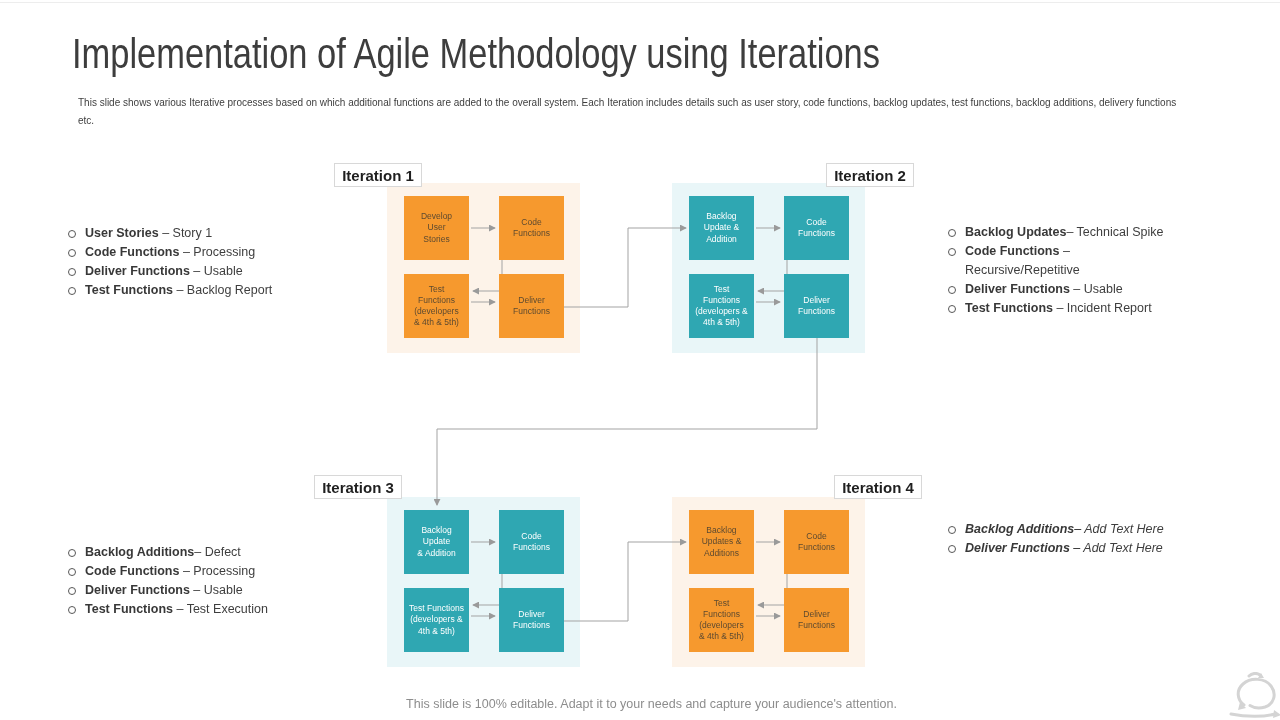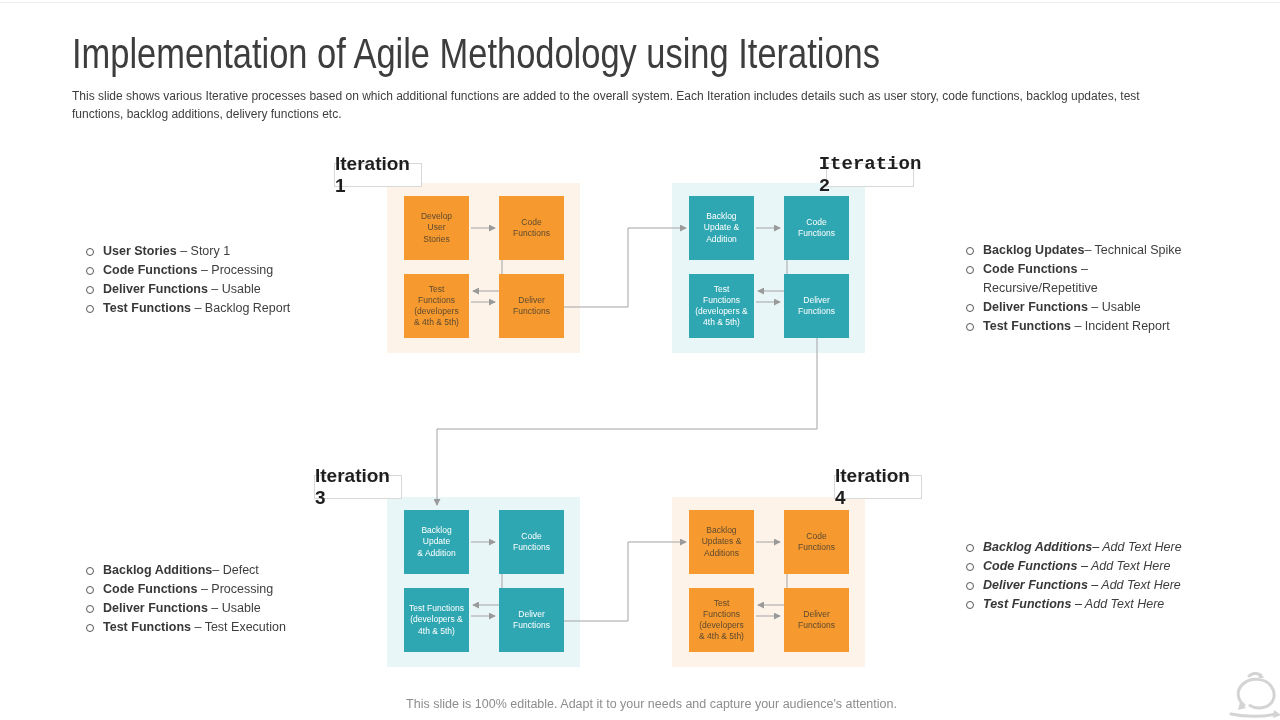--- a/index.html
+++ b/index.html
@@ -8,46 +8,46 @@
     font-family:"Liberation Sans", sans-serif; overflow:hidden;padding-left:23px;
   }
   .hairline { position:absolute; top:2px; left:0; right:0; height:1px; background:#ededed; }
 
   .title {
     position:absolute; left:72px; top:30px; margin:0;
     font-size:42px; font-weight:400; color:#3d3d3d;
     white-space:nowrap; transform:scaleX(0.82); transform-origin:left top;
   }
   .subtitle {
-    position:absolute; left:72px; top:88px; width:1108px; margin:0;
-    font-size:12px; line-height:17.5px; color:#3e3e3e;
+    position:absolute; left:72px; top:88px; width:1108px; margin:6px;
+    font-size:10px; line-height:17.5px; color:#3e3e3e;
   }
 
   .panel { position:absolute; width:193px; height:170px; }
   .panel.orange-tint { background:#fdf3e9; }
   .panel.teal-tint   { background:#e9f6f8; }
 
   .itlabel {
     position:absolute; width:88px; height:24px; box-sizing:border-box;
     background:#ffffff; border:1px solid #d8d8d8;
-    font-size:19px; font-weight:700; color:#1f1f1f;
+    font-size:15px; font-weight:700; color:#1f1f1f;
     display:flex; align-items:center; justify-content:center;
   }
 
   .node {
     position:absolute; width:65px; height:64px; box-sizing:border-box; padding:2px;
     display:flex; align-items:center; justify-content:center; text-align:center;
     font-size:8.5px; line-height:1.3; white-space:pre-line;
   }
   .node.orange { background:#f6992e; color:#5d4a30; }
   .node.teal   { background:#2fa7b2; color:#ffffff; }
 
   .connectors { position:absolute; left:0; top:0; width:1280px; height:720px; pointer-events:none; }
 
-  .notes { position:absolute; list-style:none; margin:18px; padding:0; font-size:12.5px; color:#3e3e3e; }
+  .notes { position:absolute; list-style:none; margin:0; padding:0; font-size:12.5px; color:#3e3e3e; }
   .notes li { position:relative; padding-left:19px; line-height:19px; }
   .notes li::before {
     content:""; position:absolute; left:2px; top:6px; width:6px; height:6px;
     border:1.2px solid #575757; border-radius:50%;
   }
   .notes b { font-weight:700; color:#383838; }
   .notes.narrow { width:218px; }
   .notes.wide { width:245px; }
 
   .footer {
@@ -96,21 +96,21 @@
 
       <path d="M564,307 L628,307 L628,228 L686,228" marker-end="url(#arr)"></path>
 
       <path d="M817,338 L817,429 L437,429 L437,505" marker-end="url(#arr)"></path>
 
       <path d="M564,621 L628,621 L628,542 L686,542" marker-end="url(#arr)"></path>
     </g>
   </svg>
 
   <div class="itlabel" style="left:334px;top:163px;">Iteration 1</div>
-  <div class="itlabel" style="left:826px;top:163px;font-family:Liberation Mono, monospace;">Iteration 2</div>
+  <div class="itlabel" style="left:826px;top:163px;">Iteration 2</div>
   <div class="itlabel" style="left:314px;top:475px;">Iteration 3</div>
   <div class="itlabel" style="left:826px;top:475px;margin-left:8px;">Iteration 4</div>
 
   <div class="node orange" style="left:404px;top:196px;">Develop
 User
 Stories</div>
   <div class="node orange" style="left:499px;top:196px;">Code
 Functions</div>
   <div class="node orange" style="left:404px;top:274px;">Test
 Functions
@@ -170,23 +170,21 @@
 
   <ul class="notes wide" style="left:66px;top:543px;">
     <li><b>Backlog Additions</b><span>– Defect</span></li>
     <li><b>Code Functions</b><span> – Processing</span></li>
     <li><b>Deliver Functions</b><span> – Usable</span></li>
     <li><b>Test Functions</b><span> – Test Execution</span></li>
   </ul>
 
   <ul class="notes wide" style="left:946px;top:520px;font-style:italic;">
     <li><b>Backlog Additions</b><span>– Add Text Here</span></li>
-    <li><b>Code Functions</b><span> – Add Text Here</span></li>
     <li><b>Deliver Functions</b><span> – Add Text Here</span></li>
-    <li><b>Test Functions</b><span> – Add Text Here</span></li>
   </ul>
 
   <div class="footer">This slide is 100% editable. Adapt it to your needs and capture your audience's attention.</div>
 
   <svg class="logo" width="54" height="46" viewBox="0 0 54 46">
     <g fill="none" stroke="#d4d4d4" stroke-width="3" stroke-linecap="round">
       <path d="M16 33 C9 28, 8 18, 15 12 C23 5, 37 6, 43 14 C49 22, 46 32, 37 35 C32 36.5, 26 36, 22 33.5"></path>
       <path d="M21 4 C24 1, 29 0.5, 32 3"></path>
       <path d="M3 42 C18 45, 36 45, 47 42"></path>
     </g>

